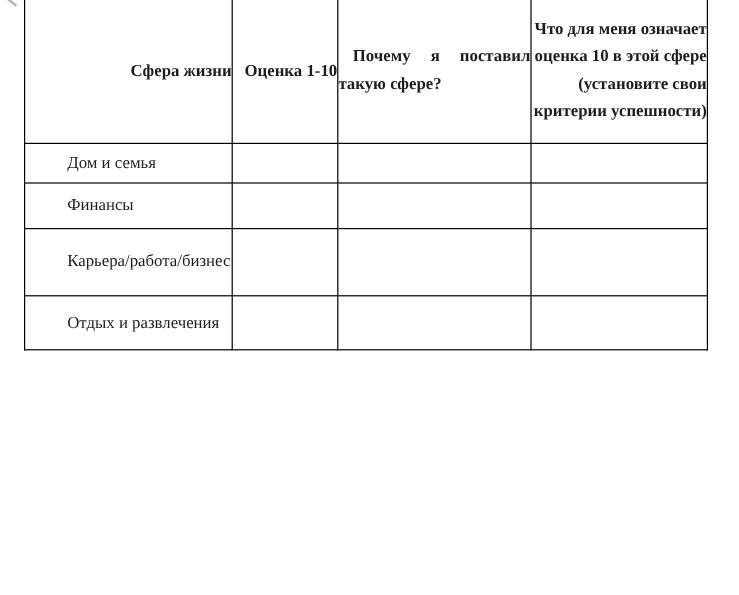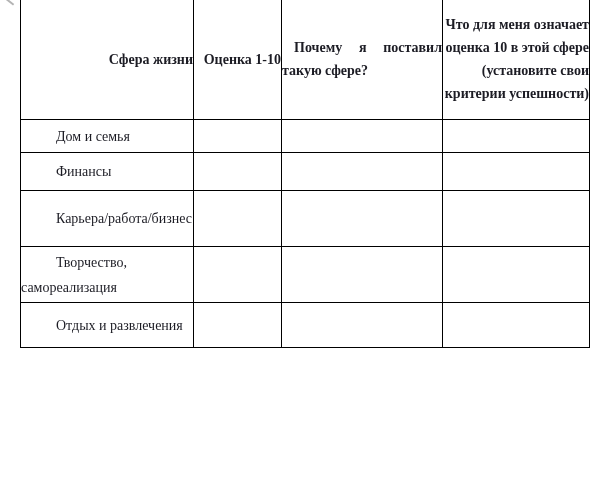--- a/index.html
+++ b/index.html
@@ -105,26 +105,20 @@
         <td class="blank"></td>
         <td class="blank"></td>
         <td class="blank"></td>
       </tr>
       <tr style="height:56px">
         <td class="sphere">Карьера/работа/бизнес</td>
         <td class="blank"></td>
         <td class="blank"></td>
         <td class="blank"></td>
       </tr>
-      <tr style="height:56px">
-        <td class="sphere">Творчество, самореализация</td>
-        <td class="blank"></td>
-        <td class="blank"></td>
-        <td class="blank"></td>
-      </tr>
       <tr style="height:45px">
         <td class="sphere">Отдых и развлечения</td>
         <td class="blank"></td>
         <td class="blank"></td>
         <td class="blank"></td>
       </tr>
     </tbody>
   </table>
 </div>
 

